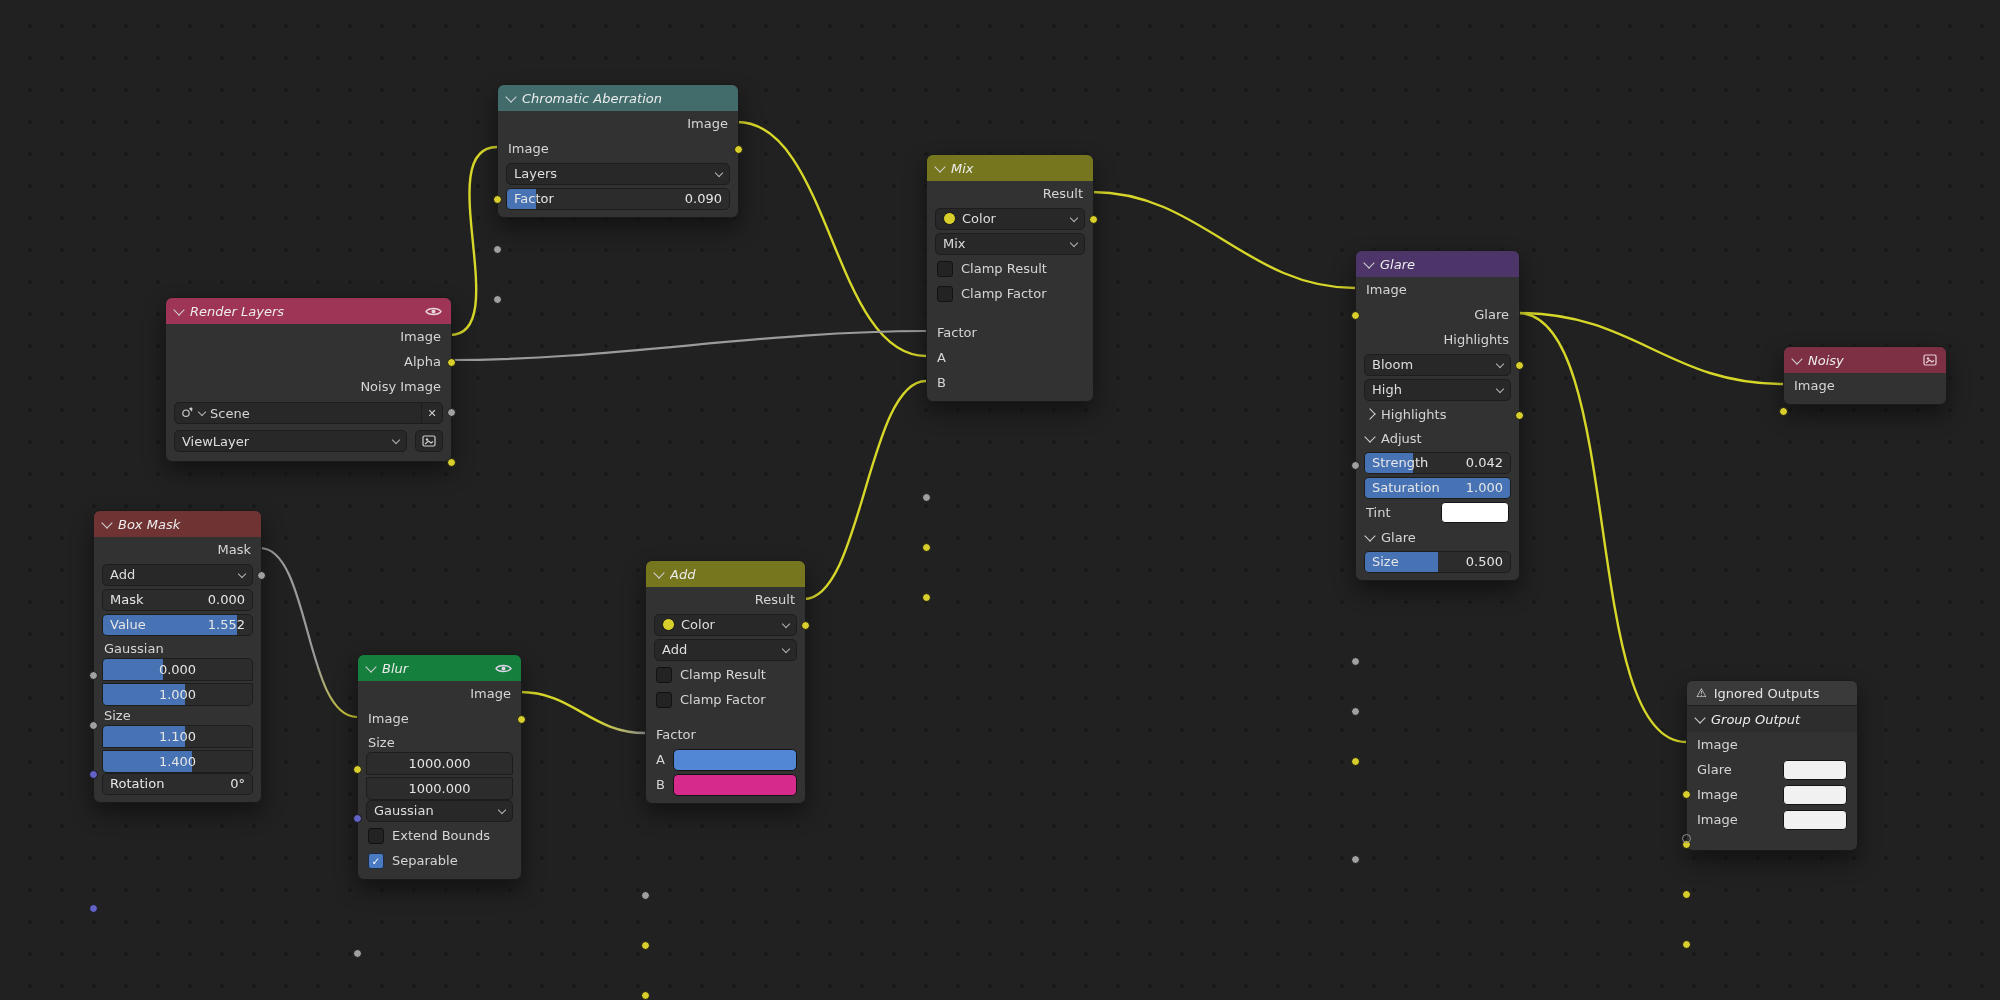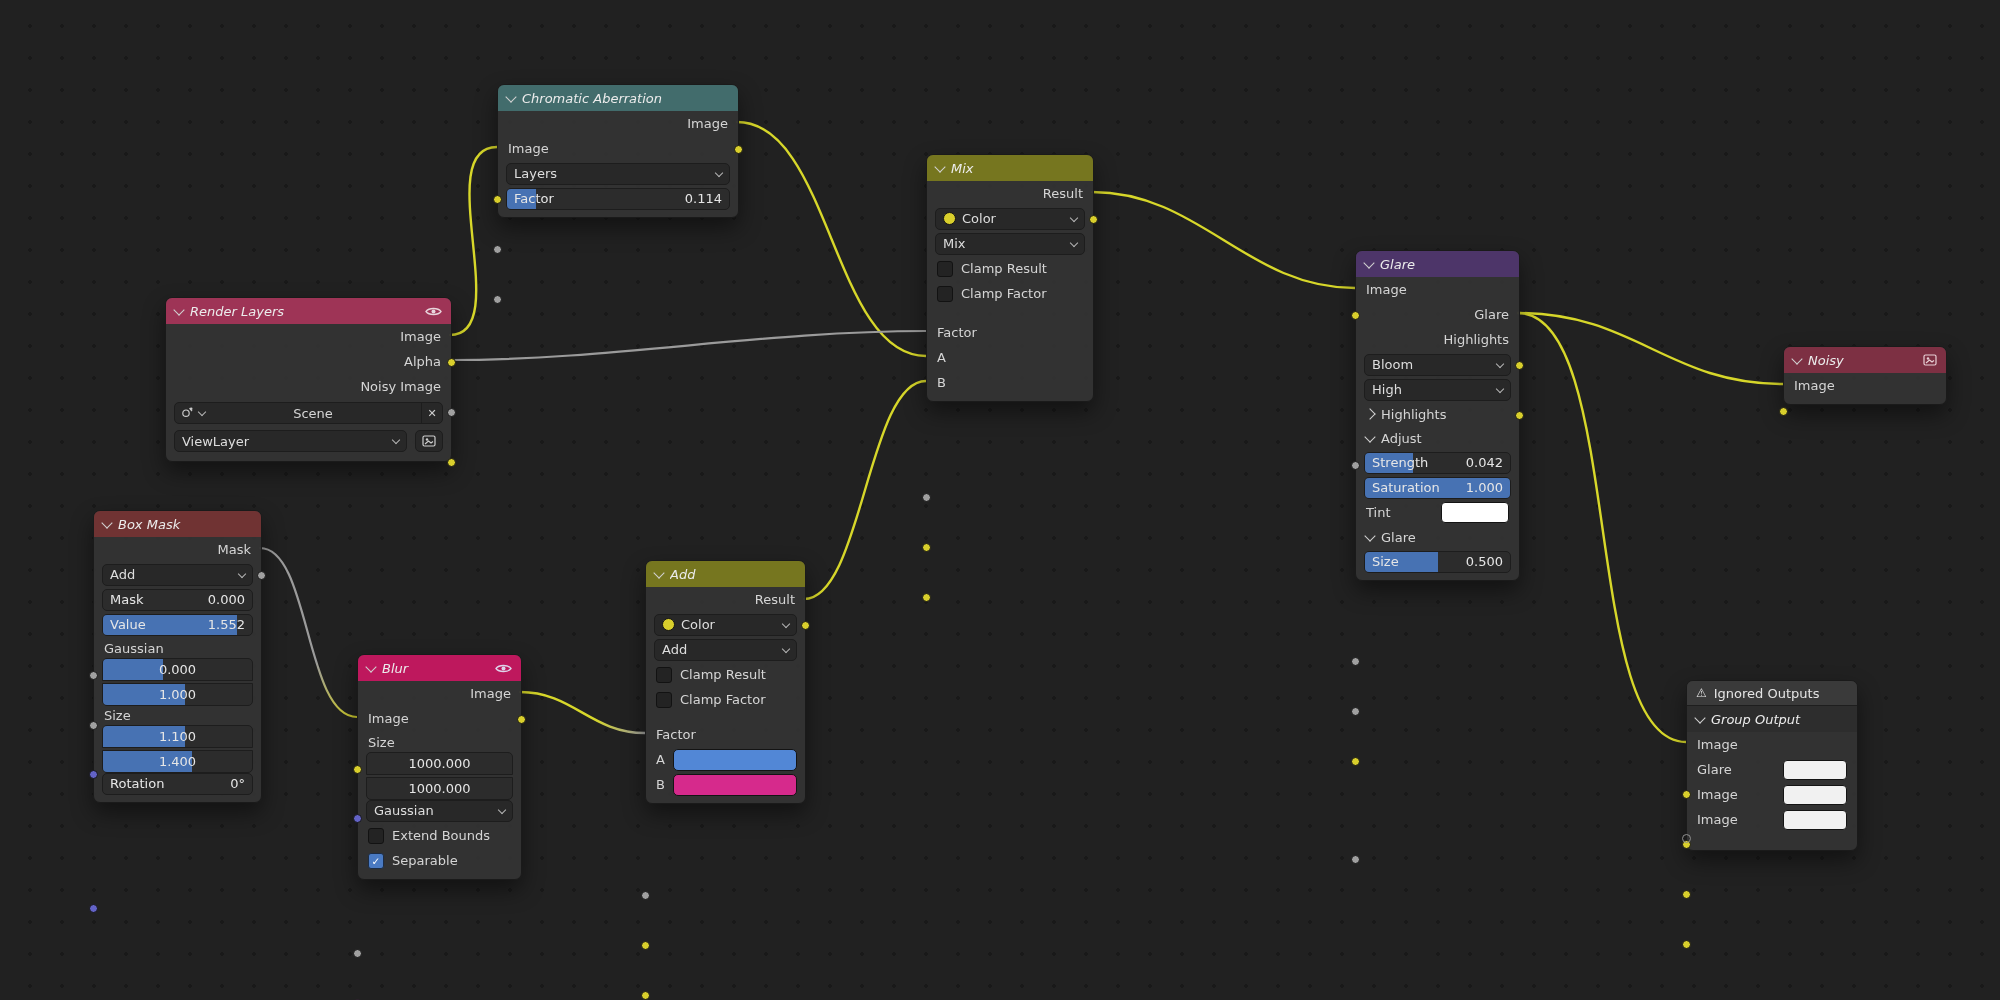--- a/index.html
+++ b/index.html
@@ -31,21 +31,21 @@
   .lbl{white-space:nowrap;}
   .chev{width:7px;height:7px;border-right:1.6px solid #d2d2d2;border-bottom:1.6px solid #d2d2d2;
     transform:rotate(45deg);flex:none;margin-top:-3px;}
   .chev.rgt{transform:rotate(-45deg);margin-top:0;}
   .chev.sm{width:5px;height:5px;border-width:1.4px;border-color:#b5b5b5;margin-left:auto;margin-top:-2px;}
   .chev.sm2{width:5px;height:5px;border-width:1.4px;border-color:#b5b5b5;margin-top:-2px;}
   .dd{flex:1;height:20px;background:#282828;border:1px solid #1d1d1d;border-radius:5px;
     display:flex;align-items:center;gap:6px;padding:0 7px;color:#dedede;min-width:0;}
   .field{flex:1;height:20px;background:#282828;border:1px solid #1d1d1d;border-radius:5px;
     display:flex;align-items:center;gap:5px;padding:0 0 0 6px;min-width:0;}
-  .field .name{flex:1;text-align:center;}
+  .field .name{flex:1;}
   .closebtn{width:20px;height:100%;display:flex;align-items:center;justify-content:center;
     color:#cfcfcf;font-size:11px;border-left:1px solid #1d1d1d;}
   .sqbtn{width:26px;height:20px;flex:none;background:#282828;border:1px solid #1d1d1d;border-radius:5px;
     display:flex;align-items:center;justify-content:center;}
   .sl{flex:1;height:20px;background:#2c2c2c;border:1px solid #1d1d1d;border-radius:5px;
     position:relative;overflow:hidden;display:flex;align-items:center;
     justify-content:space-between;padding:0 7px;min-width:0;}
   .sl .fill{position:absolute;left:0;top:0;bottom:0;background:#4772b3;}
   .sl span{position:relative;z-index:1;color:#e6e6e6;white-space:nowrap;}
   .sl.center{justify-content:center;}
@@ -119,21 +119,21 @@
       <div class="dd">
         <span>Layers</span>
         <span class="chev sm"></span>
       </div>
       <span class="sk l skg" style="top:84px"></span>
     </div>
     <div class="nrow wdg">
       <div class="sl">
         <i class="fill" style="width:13%"></i>
         <span>Factor</span>
-        <span>0.114</span>
+        <span>0.090</span>
       </div>
       <span class="sk l skg" style="top:109px"></span>
     </div>
   </div>
 
   <div class="node" style="left:926px;top:154px;width:166px;">
     <div class="nhead" style="background:#76761f;">
       <span class="chev"></span>
       <span class="ntitle">Mix</span>
     </div>
@@ -294,21 +294,21 @@
     <div class="nrow wdg">
       <div class="sl">
         <span>Rotation</span>
         <span>0°</span>
       </div>
 
     </div>
   </div>
 
   <div class="node" style="left:357px;top:654px;width:163px;">
-    <div class="nhead" style="background:#be185d;">
+    <div class="nhead" style="background:#15803d;">
       <span class="chev"></span>
       <span class="ntitle">Blur</span>
       <span class="hicon">
         <svg width="17" height="11" viewBox="0 0 17 11">
             <path d="M1 5.5 C4 1.5 13 1.5 16 5.5 C13 9.5 4 9.5 1 5.5 Z" fill="none" stroke="#ded5ea" stroke-width="1.3"></path>
             <circle cx="8.5" cy="5.5" r="2" fill="#ded5ea"></circle>
           </svg>
       </span>
     </div>
     <div class="nrow out">

